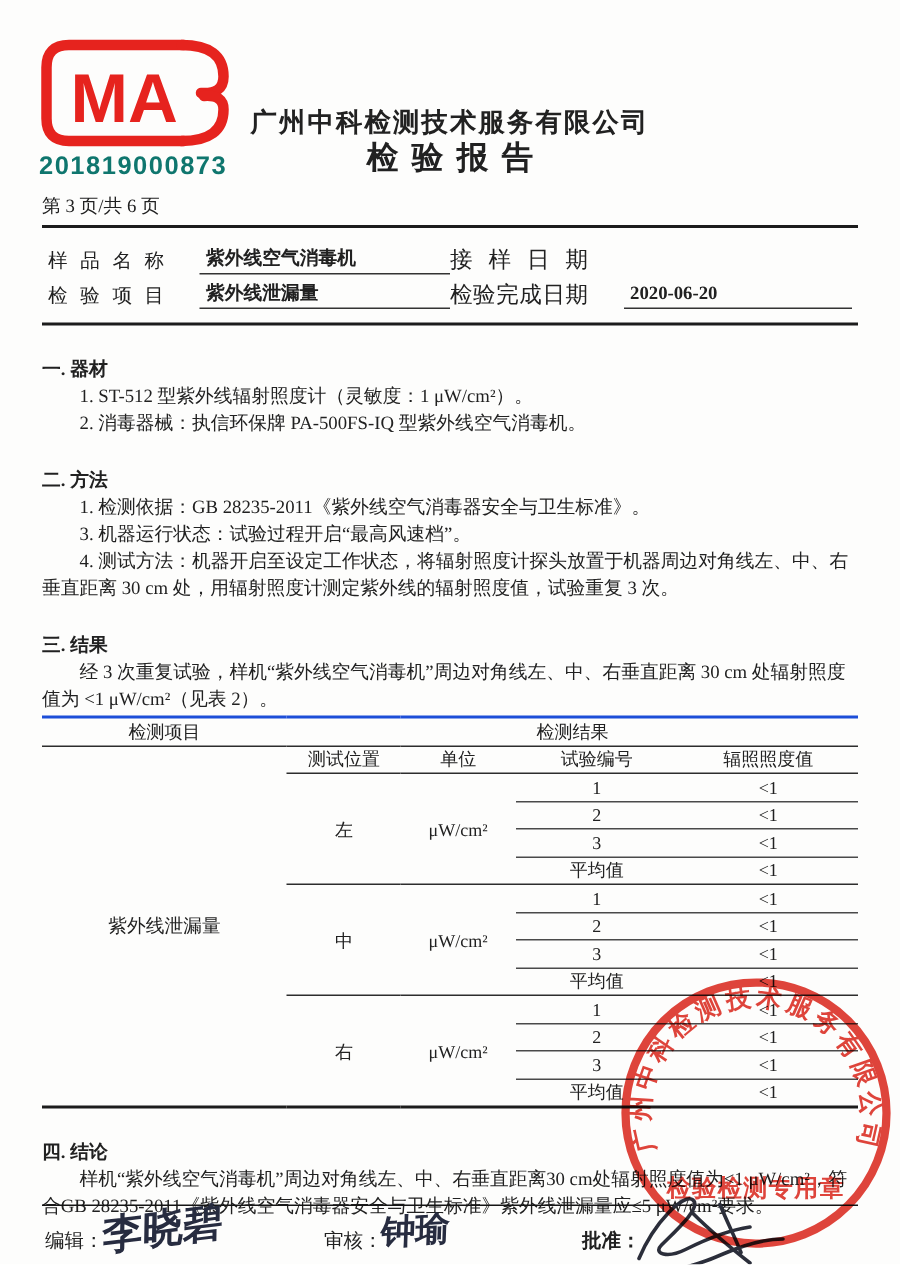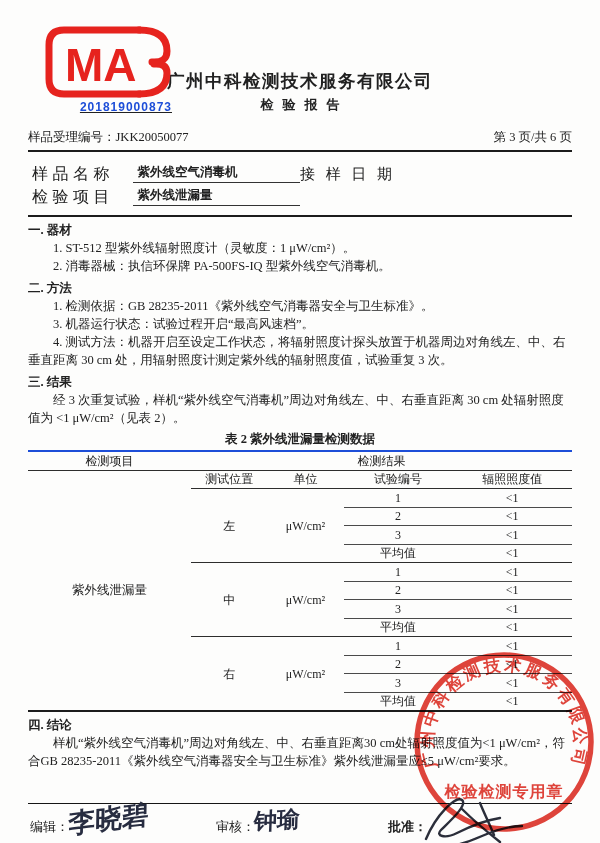--- a/index.html
+++ b/index.html
@@ -3,42 +3,42 @@
 <meta charset="utf-8">
 <style>
   html,body{margin:0;padding:0;background:#ffffff;}
   .page{
     position:relative;width:600px;height:843px;background:#fdfdfc;overflow:hidden;
     font-family:"Liberation Serif","DejaVu Serif",serif;color:#212121;
   }
   .content{padding:0 28px;font-size:12.5px;line-height:18px;}
 
   
-  .cma-logo{position:absolute;left:40px;top:26px;width:132px;text-align:right;text-decoration:underline;}
-  .cma-number{color:#1d4ed8;font-family:"Liberation Sans","DejaVu Sans",sans-serif;
-    font-weight:bold;font-size:12px;letter-spacing:1px;margin-top:-2px;}
+  .cma-logo{position:absolute;left:26px;top:26px;width:132px;text-align:left;}
+  .cma-number{color:#0f766e;font-family:"Liberation Sans","DejaVu Sans",sans-serif;
+    font-weight:bold;font-size:17px;letter-spacing:1px;margin-top:-2px;}
   .company-name{text-align:center;font-size:17.5px;font-weight:bold;letter-spacing:1.5px;padding-top:72px;}
-  .report-title{text-align:center;font-size:13px;font-weight:bold;letter-spacing:9px;margin-top:6px;text-indent:9px;}
+  .report-title{text-align:center;font-size:21px;font-weight:bold;letter-spacing:9px;margin-top:6px;text-indent:9px;}
   .sampleno-row{display:flex;justify-content:space-between;margin-top:14px;font-size:12.5px;}
   .rule-thick{border-top:2.3px solid #1c1c1c;margin-top:4px;}
   .rule-thick2{border-top:2.3px solid #1c1c1c;}
 
   
   .info{padding:8px 4px 9px;}
   .info-row{display:flex;align-items:flex-end;height:23px;}
   .ig-left{display:flex;width:268px;align-items:flex-end;}
   .ig-right{display:flex;flex:1;align-items:flex-end;}
-  .ilabel{width:80px;text-align:justify;text-align-last:justify;font-size:16px;}
+  .ilabel{width:80px;text-align:justify;text-align-last:justify;font-size:13px;}
   .ilabel2{width:92px;text-align:justify;text-align-last:justify;font-size:15px;}
   .ivalue{border-bottom:1px solid #333;margin-left:24px;padding:0 2px 1px 4px;font-weight:bold;}
   .iv1{width:166px;}
   .iv2{width:146px;}
 
   
-  .sec-h{margin-top:4px;font-weight:bold;}
+  .sec-h{margin-top:20px;font-weight:bold;}
   p.li{margin:0;text-indent:2em;}
   .tbl-title{text-align:center;font-weight:bold;font-size:12.5px;margin-top:3px;}
 
   
   table.results{width:100%;border-collapse:collapse;table-layout:fixed;margin-top:2px;
     border-top:2px solid #1d4ed8;border-bottom:2.5px solid #1c1c1c;font-size:12px;}
   table.results td{text-align:center;padding:1px 2px;height:15.5px;line-height:14px;}
   td.bb{border-bottom:1.4px solid #2d2d2d;}
   td.bbs{border-bottom:1px solid #4a4a4a;}
   td.item-name{font-size:12.5px;vertical-align:middle;}
@@ -74,61 +74,61 @@
     </svg>
     <div class="cma-number">201819000873</div>
   </div>
 
   <div class="content">
 
     <div class="company-name">广州中科检测技术服务有限公司</div>
     <div class="report-title">检验报告</div>
 
     <div class="sampleno-row">
-      <div>
-        <span>样品受理编号：</span><span>JKK20050077</span>
-      </div>
       <div>第 3 页/共 6 页</div>
     </div>
 
     <div class="rule-thick"></div>
 
     <div class="info">
       <div class="info-row">
         <div class="ig-left">
           <span class="ilabel">样品名称</span>
           <span class="ivalue iv1">紫外线空气消毒机</span>
         </div>
         <div class="ig-right">
           <span class="ilabel2">接样日期</span>
         </div>
       </div>
       <div class="info-row">
         <div class="ig-left">
           <span class="ilabel">检验项目</span>
           <span class="ivalue iv1">紫外线泄漏量</span>
         </div>
+        <div class="ig-right">
+          <span class="ilabel2">检验完成日期</span>
+          <span class="ivalue iv2">2020-06-20</span>
+        </div>
       </div>
     </div>
 
     <div class="rule-thick2"></div>
 
     <div class="sec-h">一. 器材</div>
     <p class="li">1. ST-512 型紫外线辐射照度计（灵敏度：1 μW/cm²）。</p>
     <p class="li">2. 消毒器械：执信环保牌 PA-500FS-IQ 型紫外线空气消毒机。</p>
 
     <div class="sec-h">二. 方法</div>
     <p class="li">1. 检测依据：GB 28235-2011《紫外线空气消毒器安全与卫生标准》。</p>
     <p class="li">3. 机器运行状态：试验过程开启“最高风速档”。</p>
     <p class="li">4. 测试方法：机器开启至设定工作状态，将辐射照度计探头放置于机器周边对角线左、中、右垂直距离 30 cm 处，用辐射照度计测定紫外线的辐射照度值，试验重复 3 次。</p>
 
     <div class="sec-h">三. 结果</div>
     <p class="li">经 3 次重复试验，样机“紫外线空气消毒机”周边对角线左、中、右垂直距离 30 cm 处辐射照度值为 &lt;1 μW/cm²（见表 2）。</p>
 
-    <div class="tbl-title">表 2  紫外线泄漏量检测数据</div>
     <table class="results">
       <colgroup>
           <col style="width:30%">
           <col style="width:14%">
           <col style="width:14%">
           <col style="width:20%">
           <col style="width:22%">
         </colgroup>
       <tbody>
           <tr>

